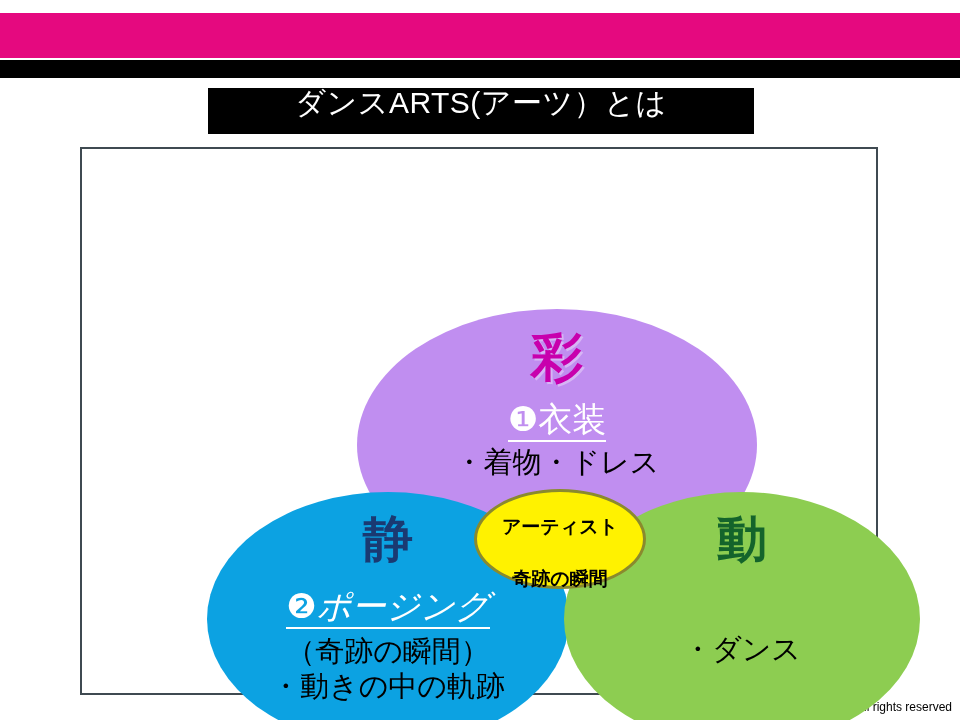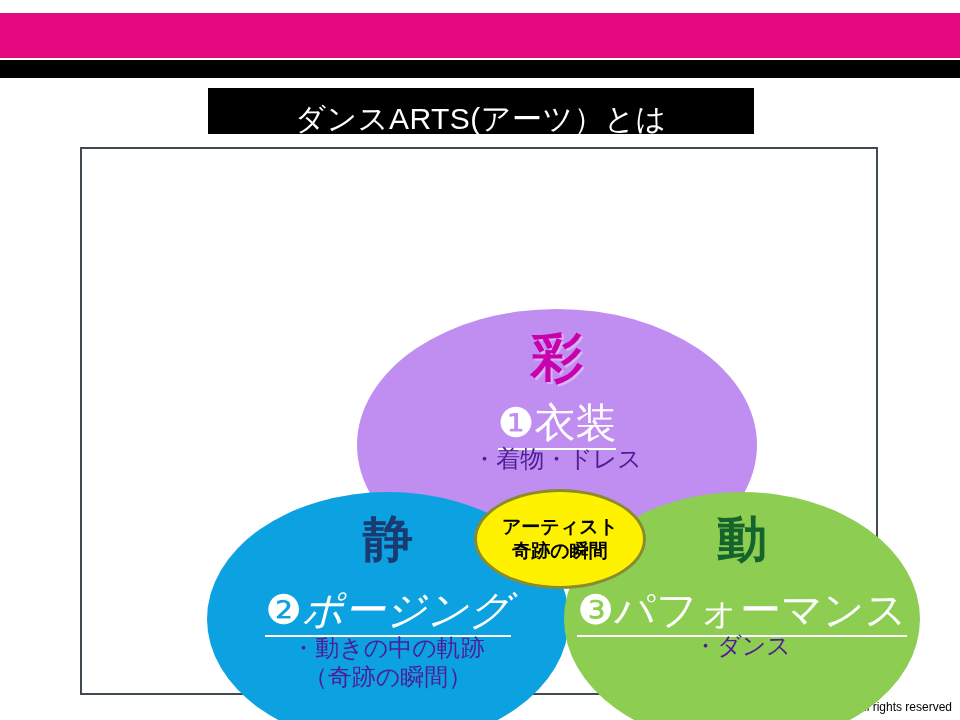--- a/index.html
+++ b/index.html
@@ -37,21 +37,21 @@
     background: #000000;
   }
 
   
   .title-box {
     position: absolute;
     left: 208px; top: 88px;
     width: 546px; height: 46px;
     background: #000000;
     display: flex;
-    align-items: flex-end;
+    align-items: flex-start;
     justify-content: center;
   }
   .title-text {
     color: #ffffff;
     font-size: 30px;
     line-height: 1;
     letter-spacing: 0.5px;
     white-space: nowrap;
     font-family: "Liberation Sans", "DejaVu Sans", sans-serif;
   }
@@ -125,53 +125,54 @@
     left: 0; right: 0; top: 22px;
     font-size: 50px;
     color: #14642B;
   }
 
   
   .ell-head {
     position: absolute;
     left: 0; right: 0;
     color: #ffffff;
-    font-size: 41px;
+    font-size: 34px;
     line-height: 1.08;
     white-space: nowrap;
     font-family: "DejaVu Sans", "Liberation Sans", sans-serif;
   }
   .ell-head .uline {
     border-bottom: 2px solid #ffffff;
     padding-bottom: 1px;
   }
   .head-purple { top: 92px; }
   .head-blue   { top: 96px; font-style: italic; }
   .head-green  { top: 96px; }
 
   .ell-sub {
     position: absolute;
     left: 0; right: 0;
-    color: #4c1d95;
-    font-size: 24px;
+    color: #000000;
+    font-size: 29px;
     line-height: 1.22;
     white-space: nowrap;
     font-family: "DejaVu Sans", "Liberation Sans", sans-serif;
   }
   .sub-purple { top: 136px; }
   .sub-blue   { top: 142px; }
   .sub-green  { top: 140px; }
 
   .yellow-line {
     color: #000000;
     font-size: 19px;
     font-weight: bold;
     line-height: 1.25;
     white-space: nowrap;
     font-family: "DejaVu Sans", "Liberation Sans", sans-serif;
+    margin-top: 28px;
   }
 
   
   .footer {
     position: absolute;
     right: 8px; top: 700px;
     font-size: 12px;
     color: #000000;
     white-space: nowrap;
     font-family: "Liberation Sans", "DejaVu Sans", sans-serif;
@@ -198,30 +199,27 @@
       </div>
       <div class="ell-sub sub-purple">・着物・ドレス</div>
     </div>
 
     <div class="ellipse ell-blue">
       <span class="kanji kanji-sei">静</span>
       <div class="ell-head head-blue">
         <span class="uline"><span>❷</span><span>ポージング</span></span>
       </div>
       <div class="ell-sub sub-blue">
+        <div>（奇跡の瞬間）</div>
         <div>・動きの中の軌跡</div>
-        <div>（奇跡の瞬間）</div>
       </div>
     </div>
 
     <div class="ellipse ell-green">
       <span class="kanji kanji-dou">動</span>
-      <div class="ell-head head-green">
-        <span class="uline"><span>❸</span><span>パフォーマンス</span></span>
-      </div>
       <div class="ell-sub sub-green">
         <div>・ダンス</div>
       </div>
     </div>
 
     <div class="ellipse ell-yellow">
       <span class="yellow-line">アーティスト</span>
       <span class="yellow-line">奇跡の瞬間</span>
     </div>
 

